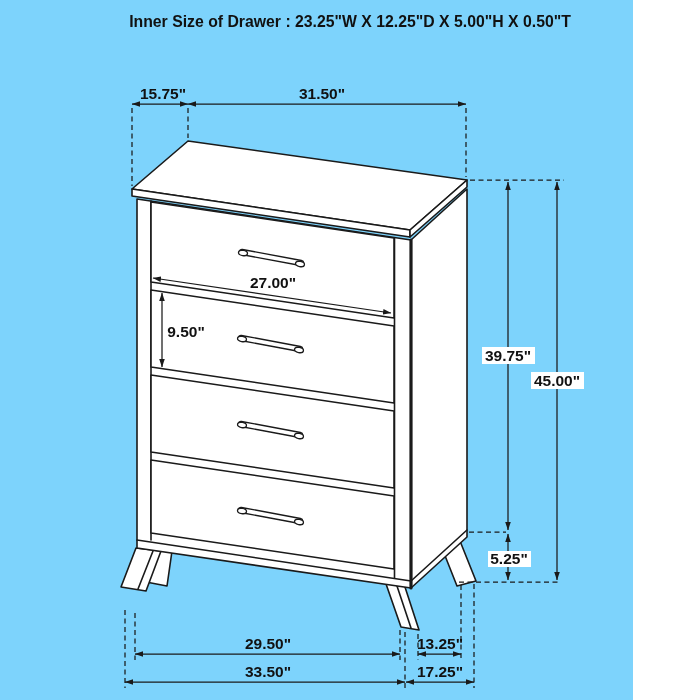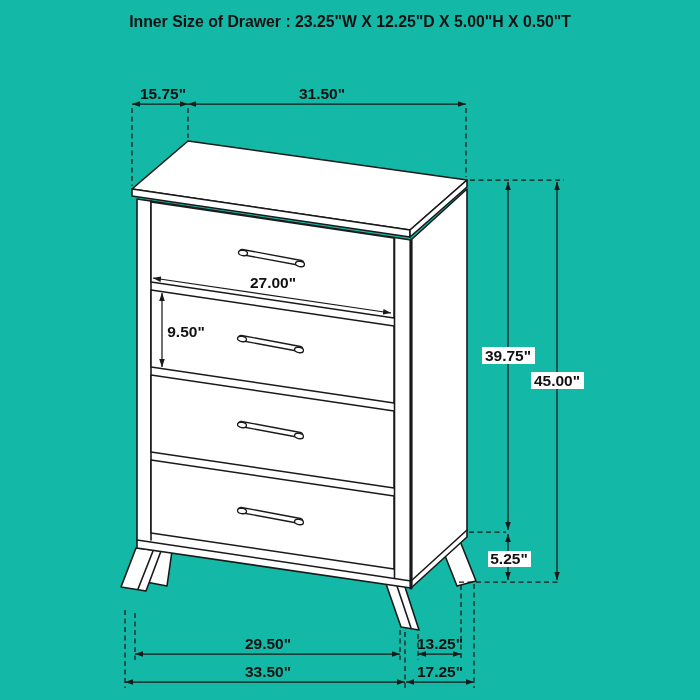--- a/index.html
+++ b/index.html
@@ -2,23 +2,23 @@
 <html><head>
 <meta charset="utf-8">
 <style>
   html, body {
     margin: 0;
     padding: 0;
     background: #ffffff;
   }
   .stage {
     position: relative;
-    width: 700px;
+    width: 633px;
     height: 700px;
-    background: #14b8a6;
+    background: #7dd3fc;
     overflow: hidden;
     font-family: "Liberation Sans", sans-serif;
   }
   svg { display: block; }
   text {
     font-family: "Liberation Sans", sans-serif;
     font-weight: bold;
     fill: #111111;
   }
   .dim-label { font-size: 15.5px; }

